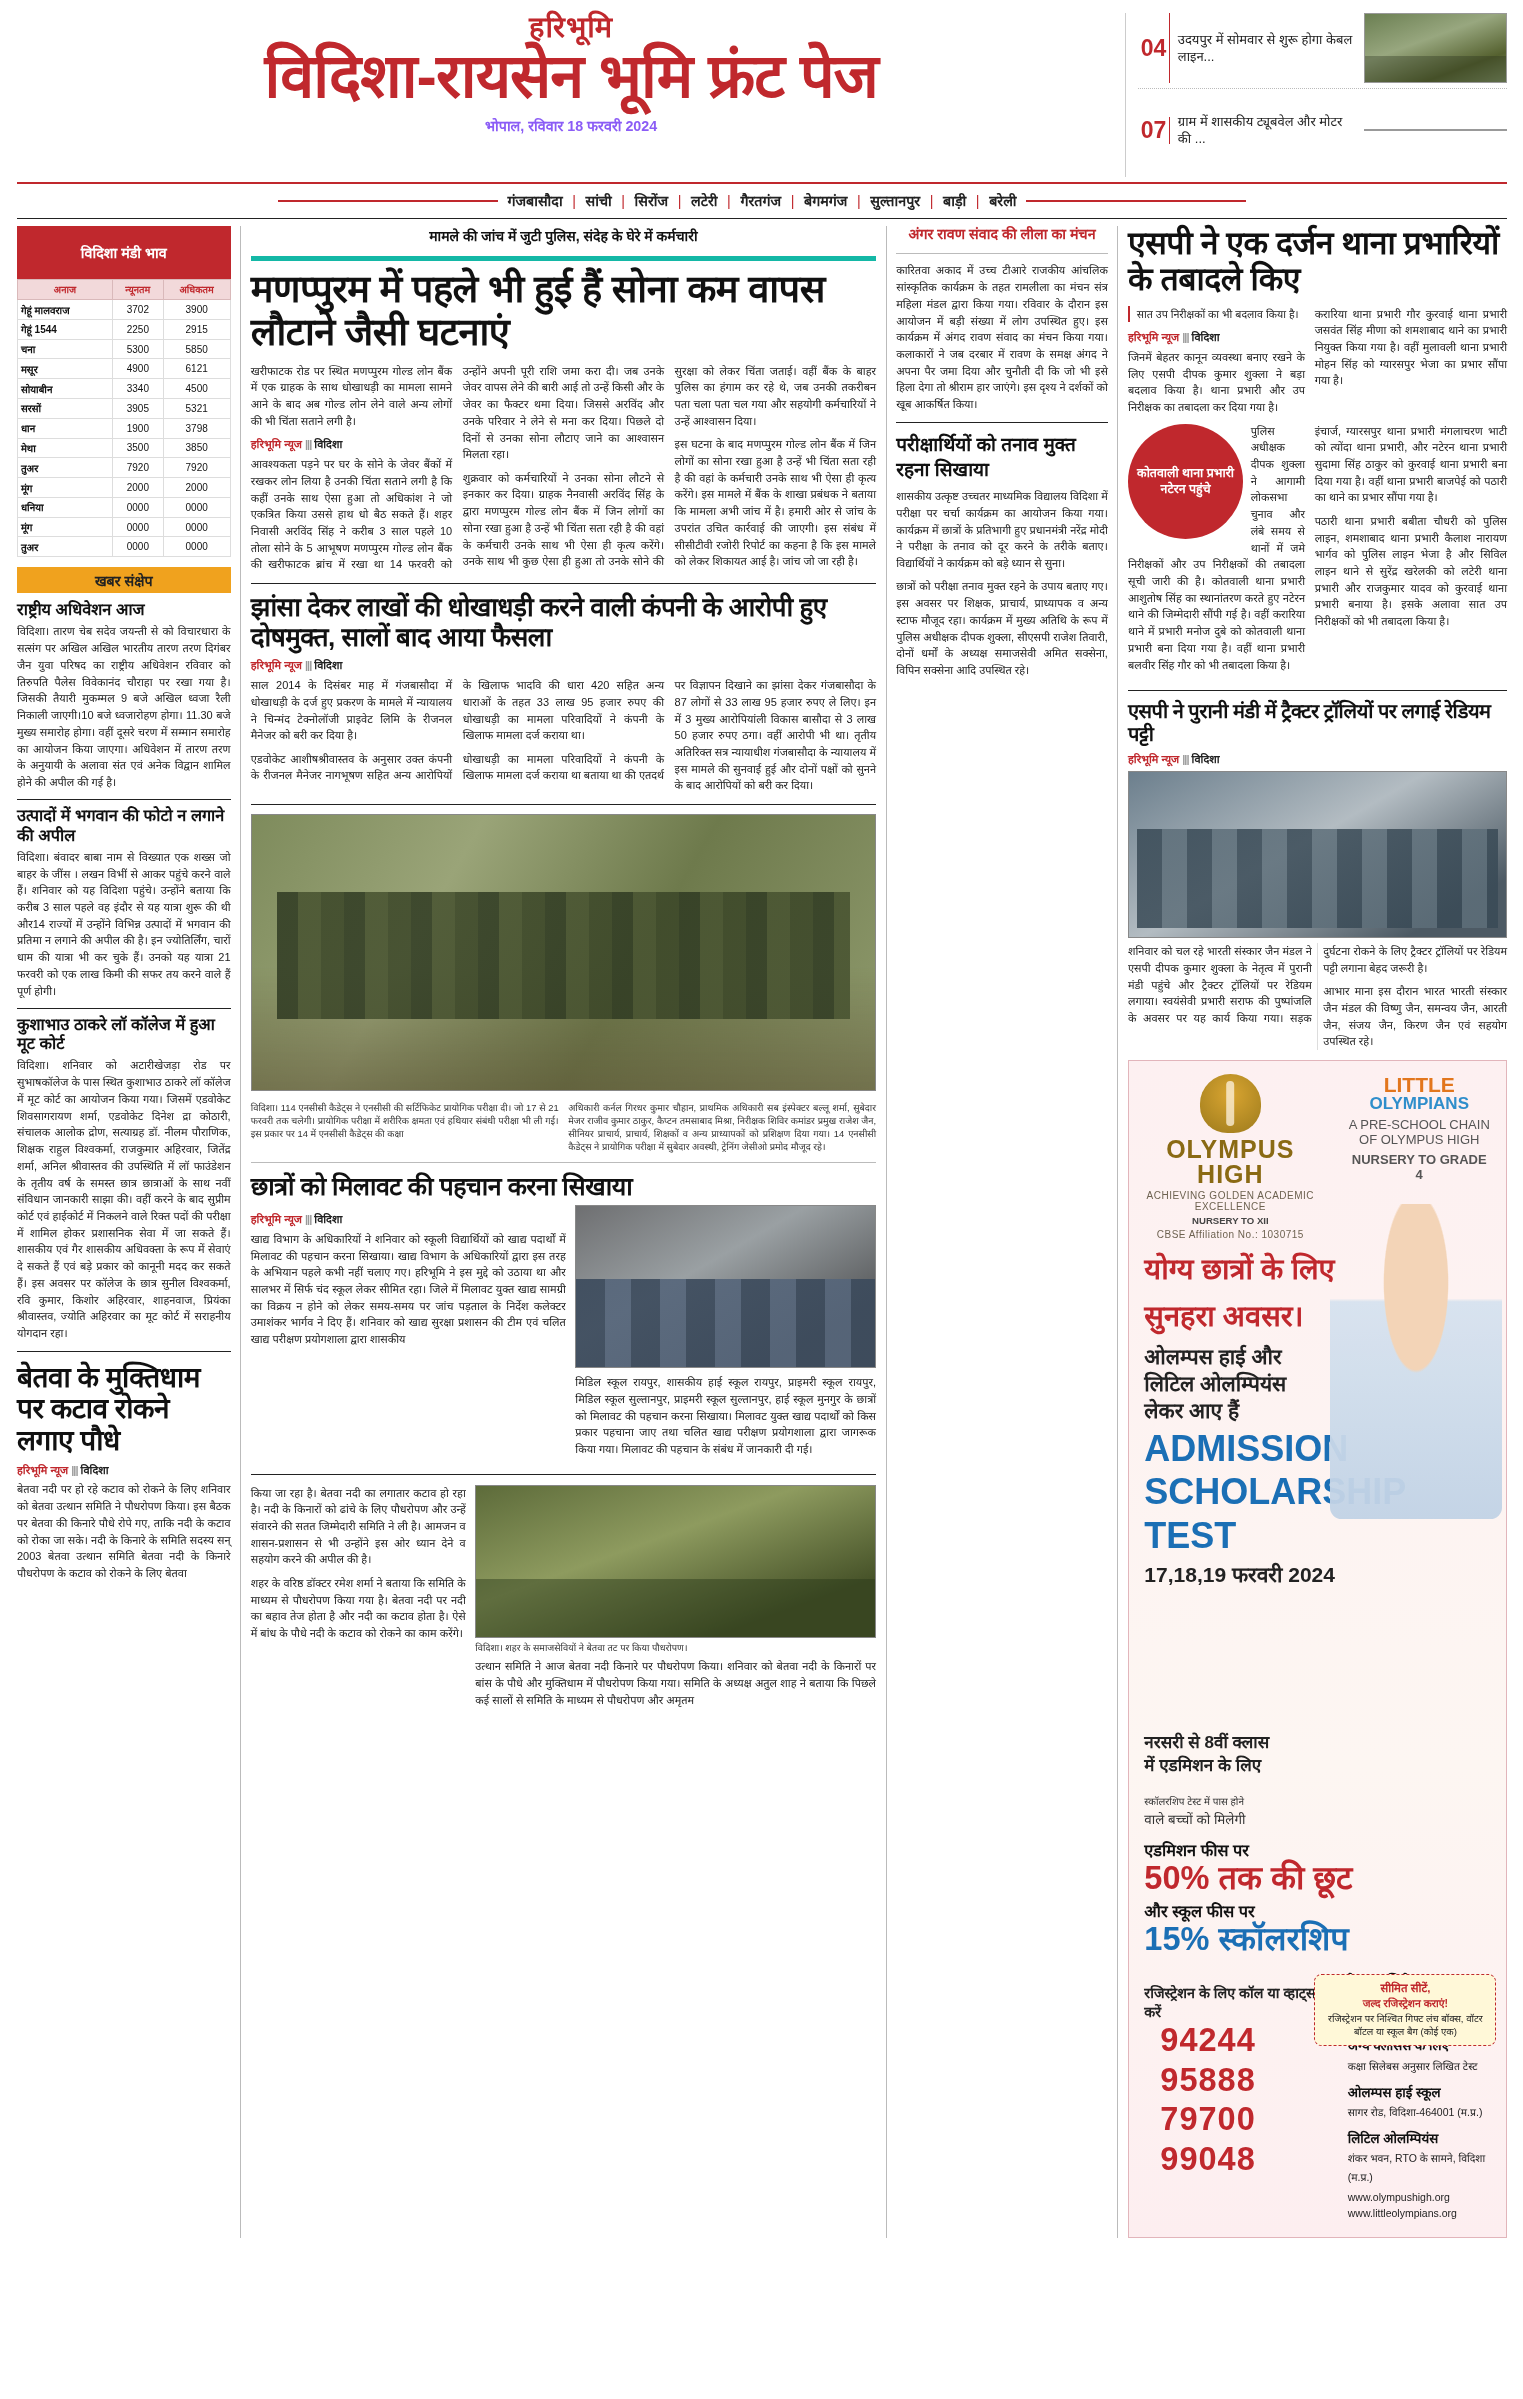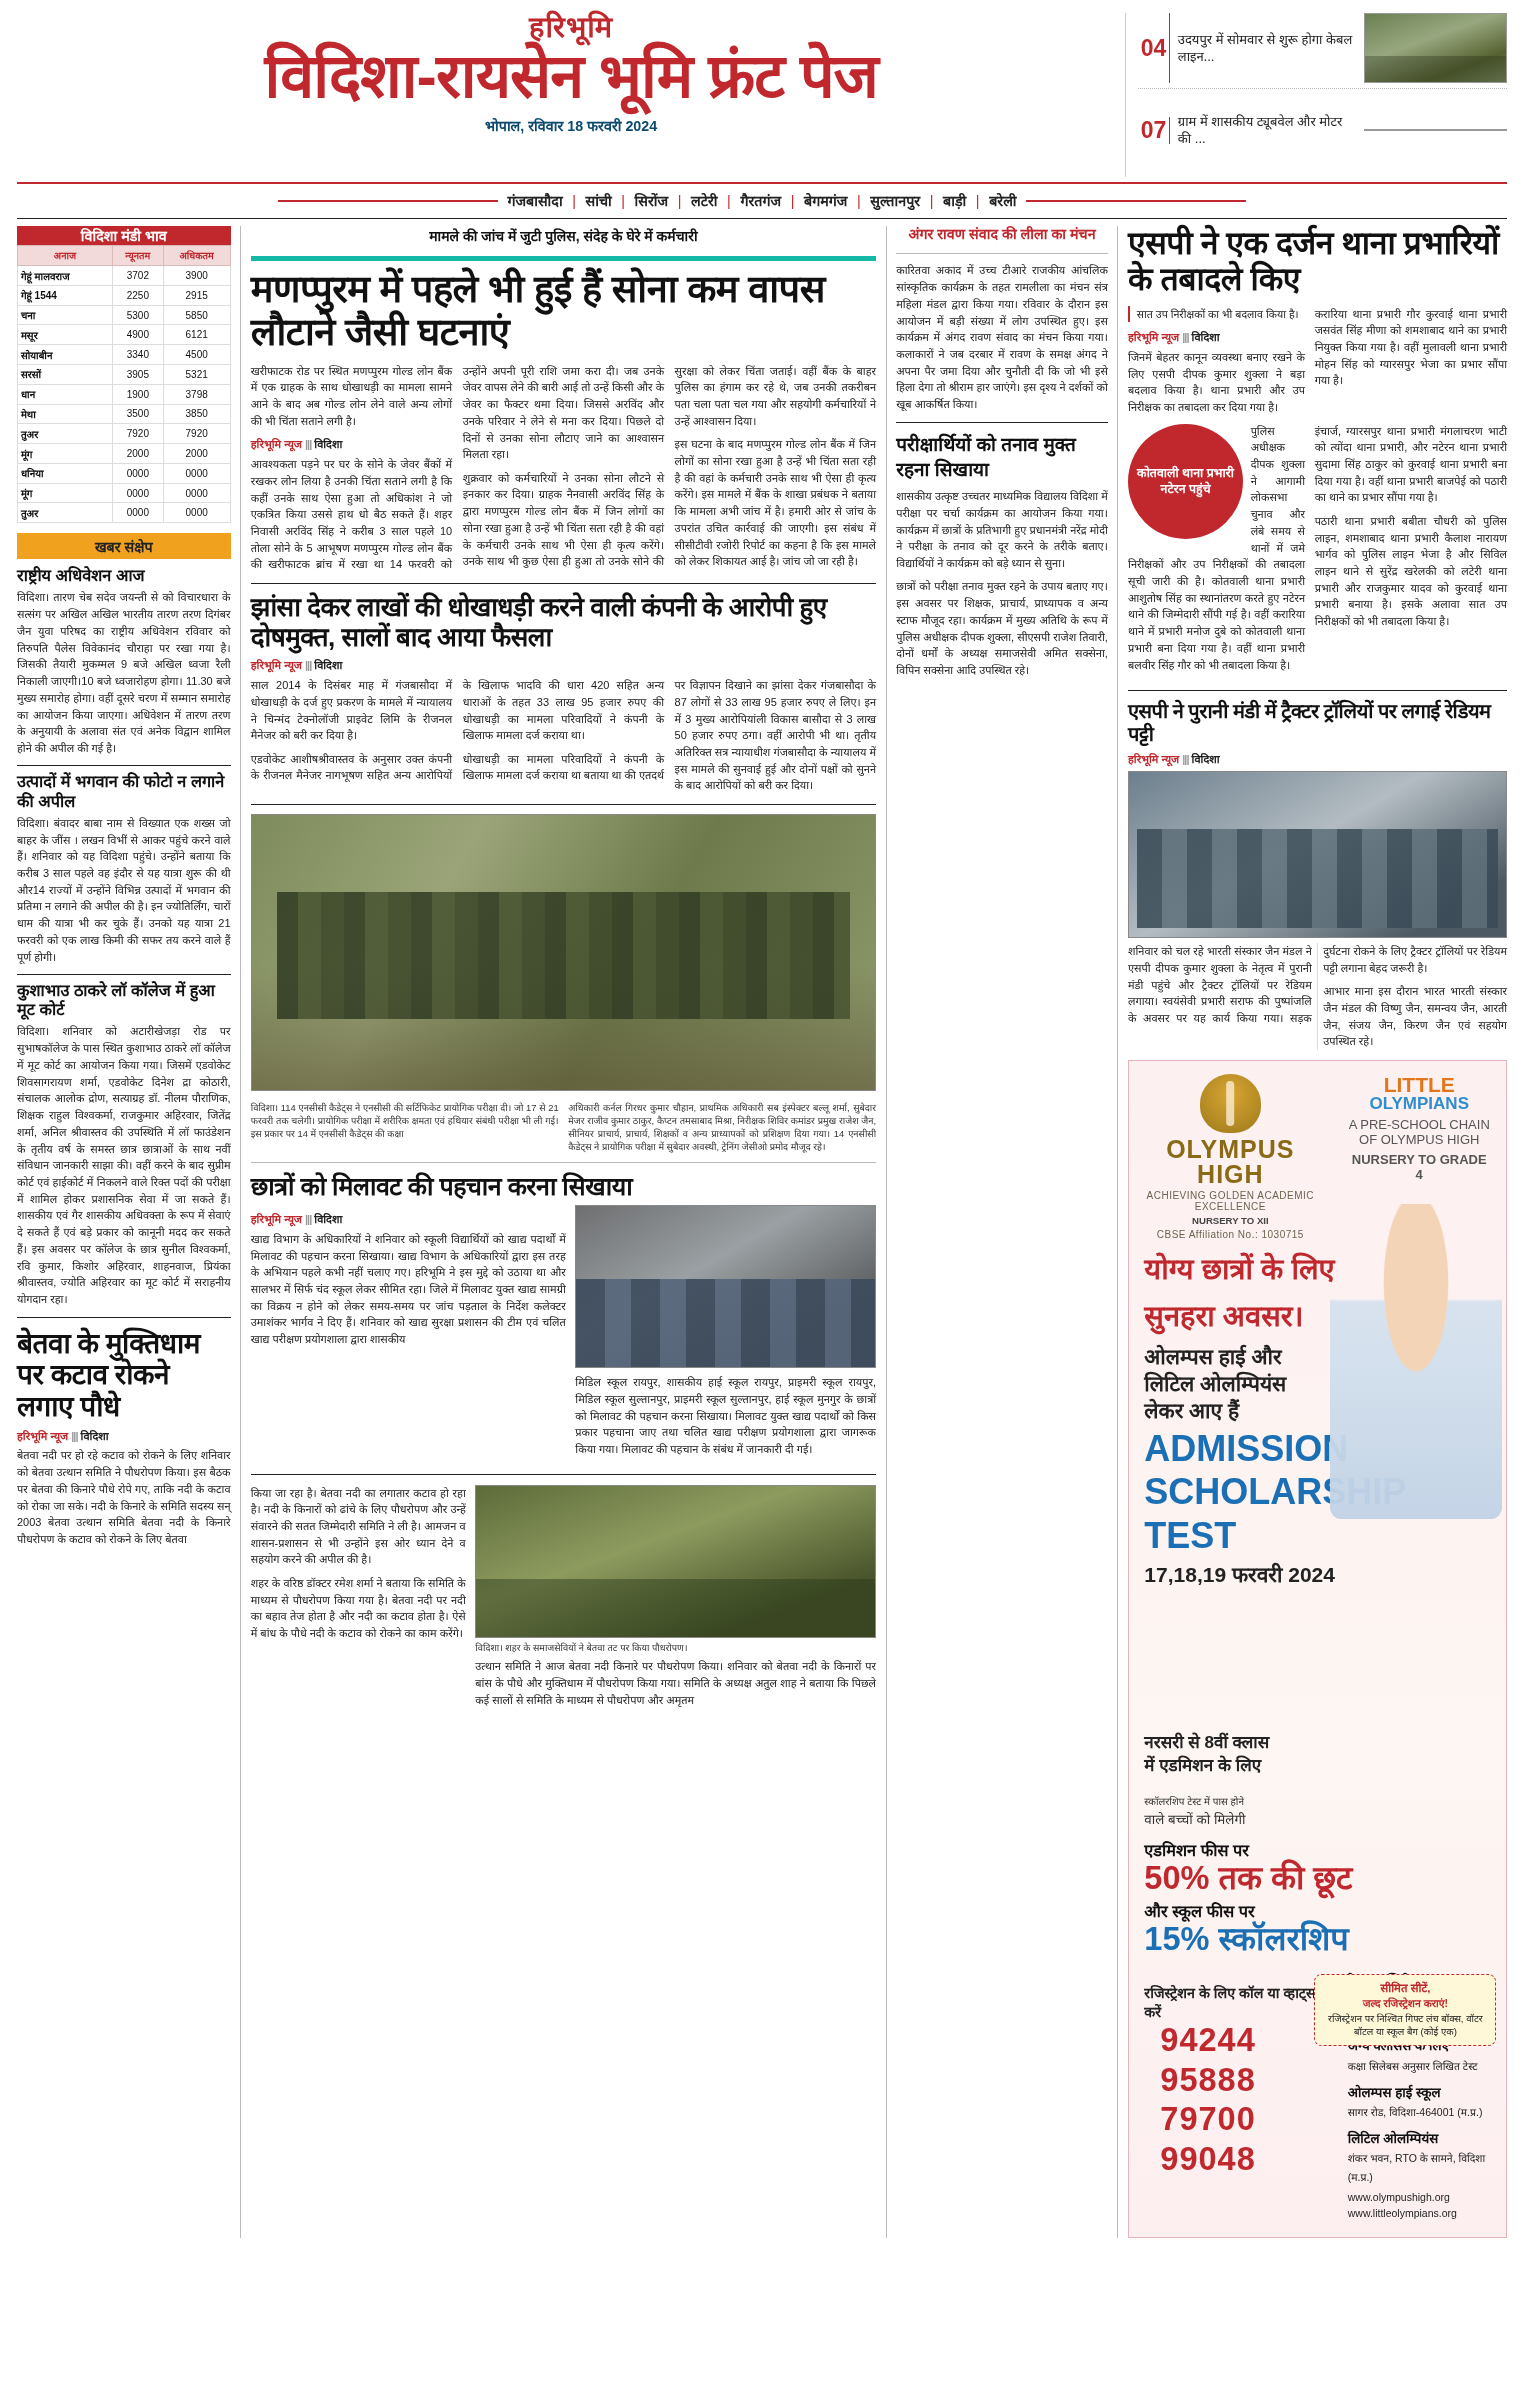--- a/index.html
+++ b/index.html
@@ -39,21 +39,21 @@
     font-size: 61px;
     line-height: 1.05;
     font-weight: bold;
     color: #c0282d;
     letter-spacing: -1px;
   }
   .mast-sub {
     text-align: center;
     font-size: 14.3px;
     font-weight: bold;
-    color: #0c4a6e;
+    color: #8b5cf6;
     margin-top: 7.6px;
   }
   .mast-right {
     width: 382px;
     padding-left: 11.5px;
     border-left: 1px solid #ccc;
   }
   .promo {
     display: flex;
     align-items: stretch;
@@ -163,21 +163,21 @@
   .twocol { column-count: 2; column-gap: 11.5px; column-rule: 1px solid #ddd; }
   .threecol { column-count: 3; column-gap: 10.5px; }
 
   
   .mandi-title {
     background: #c0282d;
     color: #fff;
     font-size: 14.3px;
     font-weight: bold;
     text-align: center;
-    padding: 0 0;
+    padding: 17px 0;
   }
   table.mandi {
     width: 100%;
     border-collapse: collapse;
     font-size: 10px;
   }
   table.mandi th {
     background: #f2d9da;
     color: #c0282d;
     font-weight: bold;

